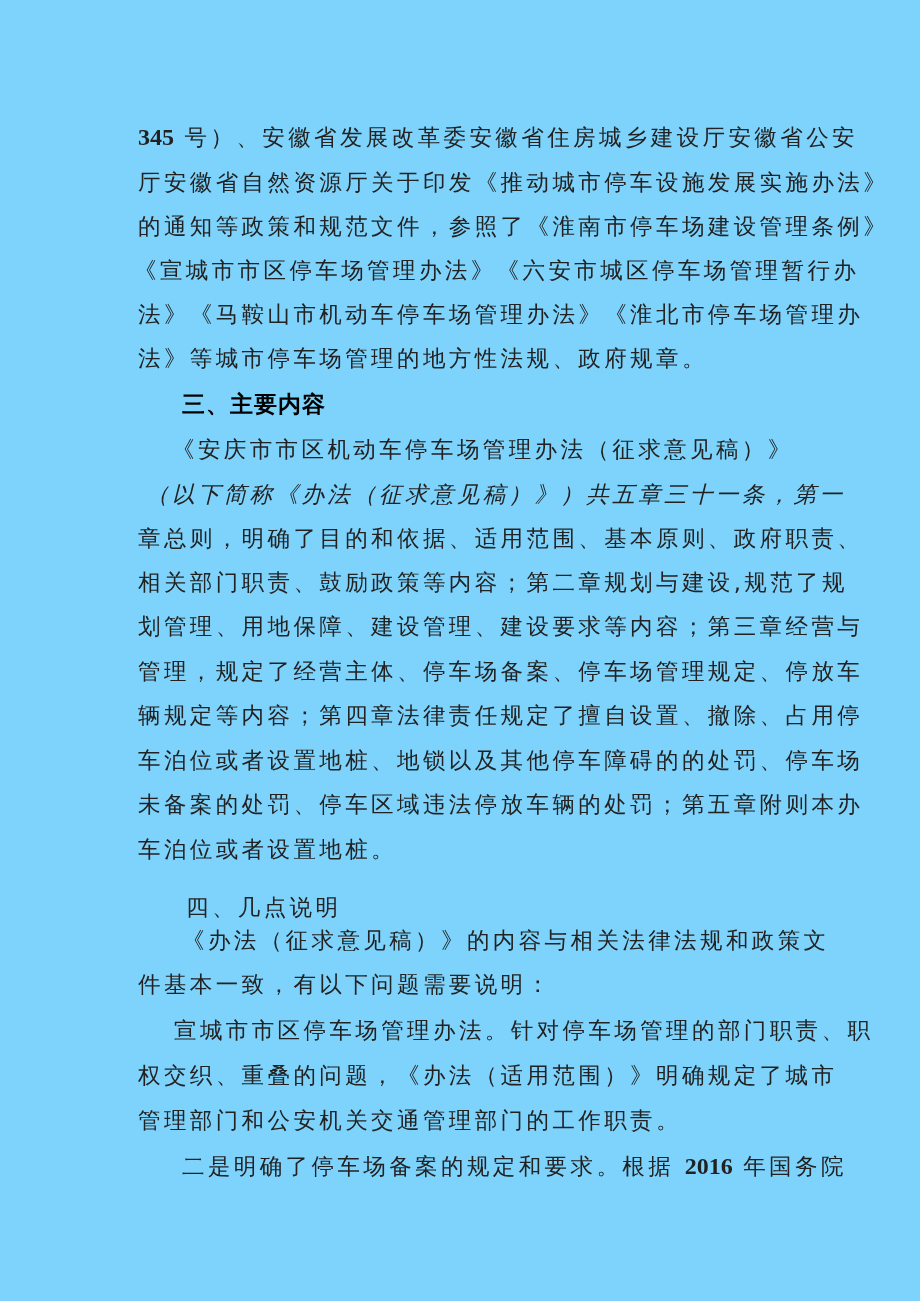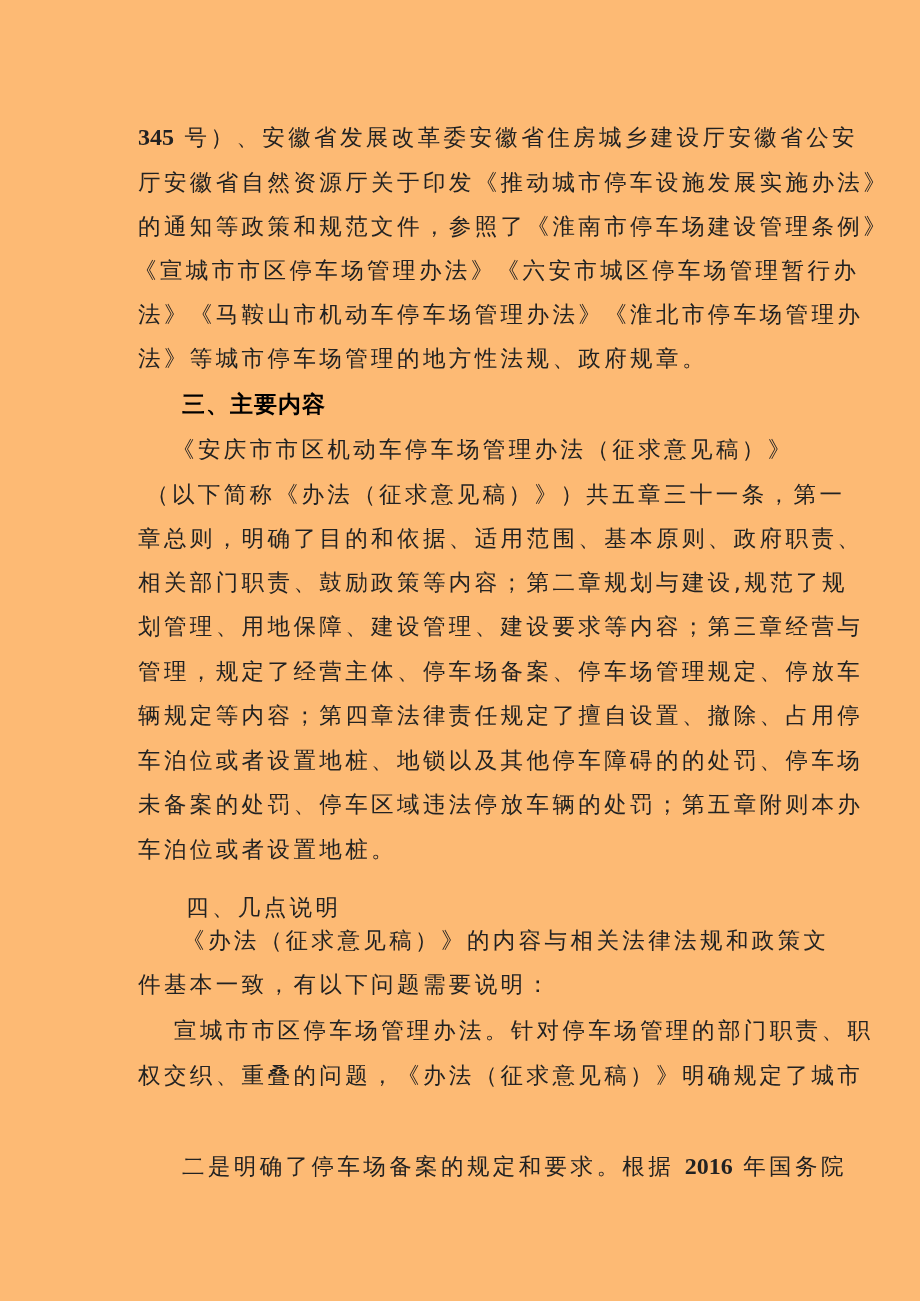--- a/index.html
+++ b/index.html
@@ -13,21 +13,21 @@
     position: relative;
     overflow: hidden;
     font-family: "DejaVu Sans", sans-serif;
     color: #1a1a1a;
   }
   .page {
     position: absolute;
     left: 0; top: 0;
     width: 920px;
     height: 1301px;
-    background: #fdba74;
+    background: #7dd3fc;
   }
   .line {
     position: absolute;
     left: 138px;
     width: 670px;
     font-size: 22.5px;
     line-height: 30px;
     white-space: nowrap;
     letter-spacing: 3.4px;
     font-family: "DejaVu Sans", sans-serif;
@@ -55,31 +55,32 @@
   <div class="line" style="top:122px;"><span class="num">345</span><span> 号）、安徽省发展改革委安徽省住房城乡建设厅安徽省公安</span></div>
   <div class="line" style="top:167px;">厅安徽省自然资源厅关于印发《推动城市停车设施发展实施办法》</div>
   <div class="line" style="top:211px;">的通知等政策和规范文件，参照了《淮南市停车场建设管理条例》</div>
   <div class="line" style="top:255px; left:134px;">《宣城市市区停车场管理办法》《六安市城区停车场管理暂行办</div>
   <div class="line" style="top:299px;">法》《马鞍山市机动车停车场管理办法》《淮北市停车场管理办</div>
   <div class="line" style="top:343px;">法》等城市停车场管理的地方性法规、政府规章。</div>
 
   <div class="line heading" style="top:389px; left:182px;">三、主要内容</div>
 
   <div class="line" style="top:434px; left:172px;">《安庆市市区机动车停车场管理办法（征求意见稿）》</div>
-  <div class="line" style="top:479px; left:146px;">（以下简称《办法（征求意见稿）》）共五章三十一条，第一</div>
+  <div class="line" style="top:479px; left:146px;font-style:italic;">（以下简称《办法（征求意见稿）》）共五章三十一条，第一</div>
   <div class="line" style="top:523px;">章总则，明确了目的和依据、适用范围、基本原则、政府职责、</div>
   <div class="line" style="top:567px;">相关部门职责、鼓励政策等内容；第二章规划与建设,规范了规</div>
   <div class="line" style="top:611px;">划管理、用地保障、建设管理、建设要求等内容；第三章经营与</div>
   <div class="line" style="top:656px;">管理，规定了经营主体、停车场备案、停车场管理规定、停放车</div>
   <div class="line" style="top:700px;">辆规定等内容；第四章法律责任规定了擅自设置、撤除、占用停</div>
   <div class="line" style="top:745px;">车泊位或者设置地桩、地锁以及其他停车障碍的的处罚、停车场</div>
   <div class="line" style="top:789px;">未备案的处罚、停车区域违法停放车辆的处罚；第五章附则本办</div>
   <div class="line" style="top:834px;">车泊位或者设置地桩。</div>
 
   <div class="line" style="top:892px; left:186px;">四、几点说明</div>
 
   <div class="line" style="top:925px; left:182px;">《办法（征求意见稿）》的内容与相关法律法规和政策文</div>
   <div class="line" style="top:969px;">件基本一致，有以下问题需要说明：</div>
   <div class="line" style="top:1015px; left:174px;">宣城市市区停车场管理办法。针对停车场管理的部门职责、职</div>
-  <div class="line" style="top:1060px;">权交织、重叠的问题，《办法（征求意见稿）》明确规定了城市</div>
+  <div class="line" style="top:1060px;">权交织、重叠的问题，《办法（适用范围）》明确规定了城市</div>
+  <div class="line" style="top:1105px;">管理部门和公安机关交通管理部门的工作职责。</div>
   <div class="line" style="top:1151px; left:182px;"><span>二是明确了停车场备案的规定和要求。根据 </span><span class="num">2016</span><span> 年国务院</span></div>
 
 </div>
 
 </body></html>

